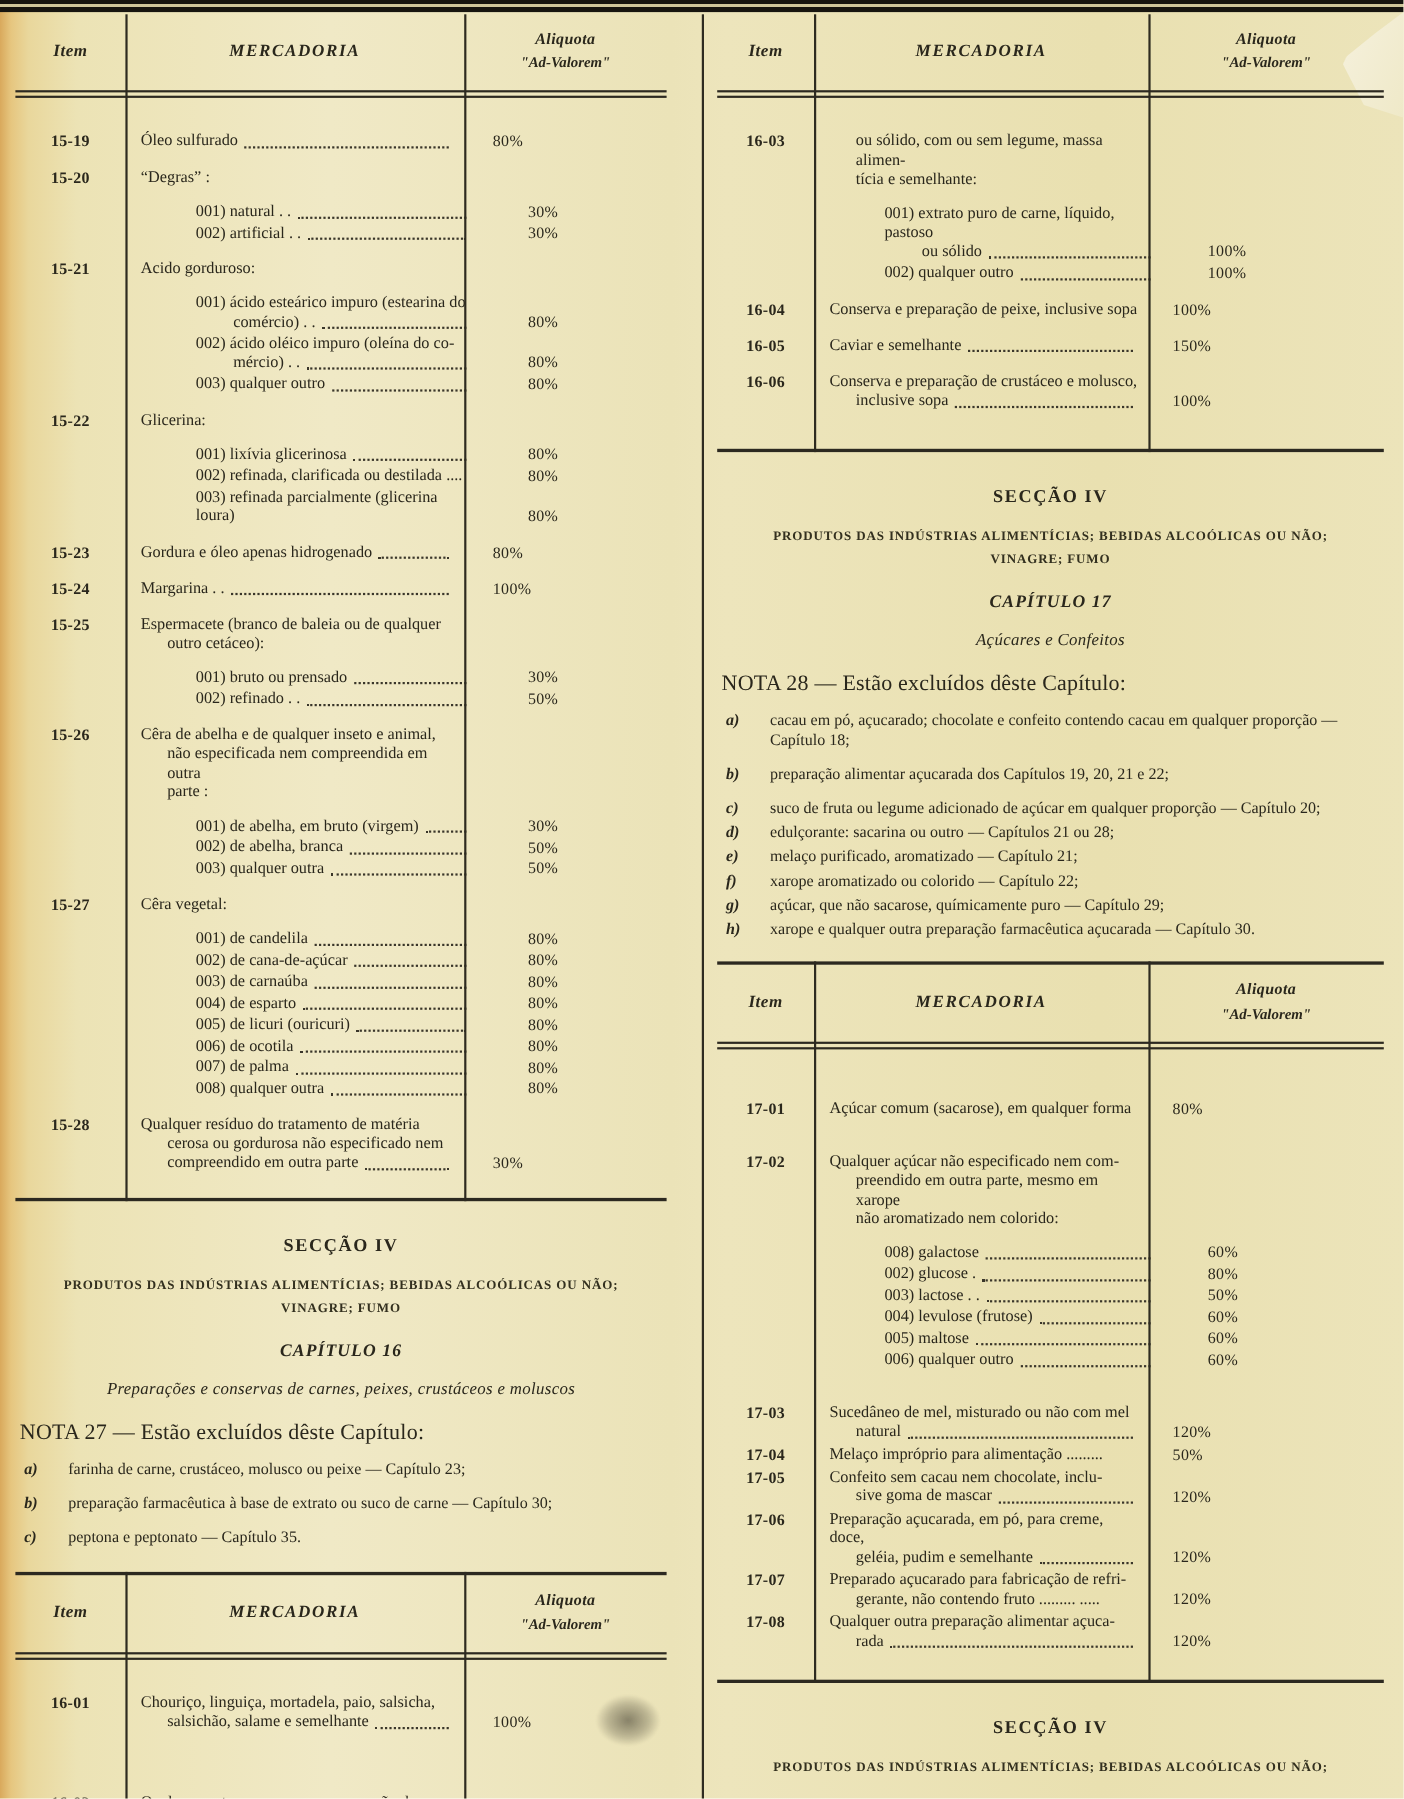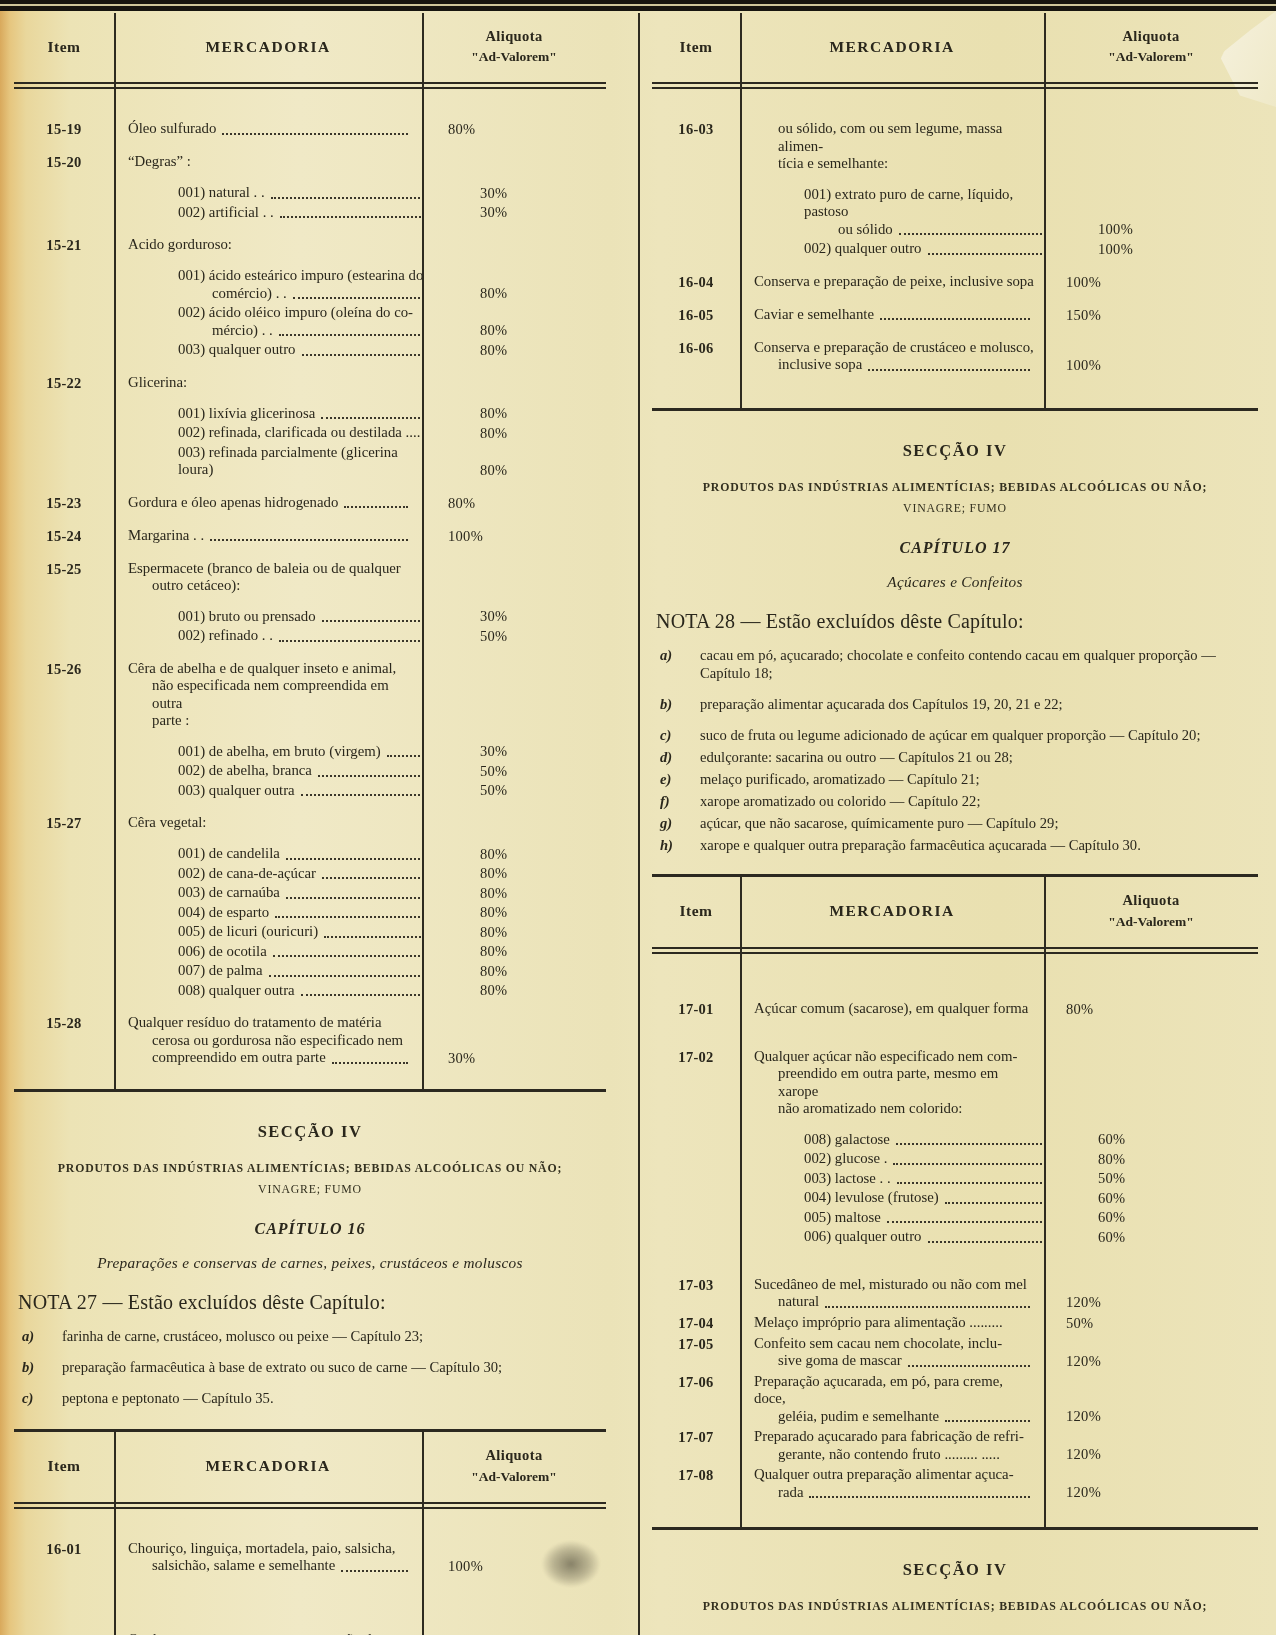--- a/index.html
+++ b/index.html
@@ -21,21 +21,21 @@
   .gutter{width:32px;}
   .col-right{width:620px;border-left:2px solid #2e2b20;padding-left:12px;position:relative;}
 
   
   .tariff-table{position:relative;}
   .vline{position:absolute;top:0;bottom:0;width:2px;background:#2e2b20;}
   .col-left  .vl1{left:100px;} .col-left  .vl2{left:408px;}
   .col-right .vl1{left:88px;}  .col-right .vl2{left:392px;}
   .rule2{height:7px;border-top:2px solid #2c2920;border-bottom:2px solid #2c2920;position:relative;z-index:2;}
   .ruleH{height:3px;background:#2c2920;position:relative;z-index:2;}
-  .t-head{display:grid;align-items:center;padding:12px 0 14px;}
+  .t-head{display:grid;align-items:center;padding:12px 0 14px;font-style:italic;}
   .col-left  .t-head{grid-template-columns:100px 308px 1fr;}
   .col-right .t-head{grid-template-columns:88px 304px 1fr;}
   .h-item{text-align:center;font-size:15.5px;font-weight:bold;letter-spacing:.5px;}
   .h-merc{text-align:center;font-size:15.5px;font-weight:bold;letter-spacing:1.5px;}
   .h-aliq{text-align:center;line-height:1.55;padding:0 6px;}
   .h-aliq .a1{font-size:14.5px;font-weight:bold;letter-spacing:.4px;}
   .h-aliq .a2{font-size:13.5px;font-weight:bold;}
   .t-rows{padding:16px 0 22px;}
   .t-entry{display:grid;}
   .col-left  .t-entry{grid-template-columns:100px 308px 1fr;}
@@ -53,21 +53,21 @@
   .line.with-leader{display:flex;align-items:flex-end;}
   .line .txt{white-space:nowrap;}
   .leader{flex:1;min-width:12px;border-bottom:2px dotted #3a362a;margin:0 4px 3px 6px;}
   .cell-rate{font-weight:normal;font-size:14.5px;align-self:end;padding-left:26px;letter-spacing:.3px;}
   .col-right .cell-rate{padding-left:22px;}
 
   
   .section-block{padding:6px 4px 2px;}
   .sec-title{text-align:center;font-weight:bold;font-size:16.5px;letter-spacing:1.5px;margin-top:24px;}
   .sec-sub{text-align:center;font-size:11.8px;letter-spacing:.8px;margin-top:16px;line-height:1.8;font-weight:bold;color:#33301f;}
-  .sec-sub2{text-align:center;font-size:11.8px;letter-spacing:.8px;line-height:1.8;font-weight:normal;color:#33301f;}
+  .sec-sub2{text-align:center;font-size:11.8px;letter-spacing:.8px;line-height:1.8;font-weight:bold;color:#33301f;}
   .sec-cap{text-align:center;font-style:italic;font-weight:bold;font-size:16px;letter-spacing:1px;margin-top:20px;}
   .sec-captitle{text-align:center;font-style:italic;font-size:15.3px;margin-top:16px;letter-spacing:.3px;}
   .sec-nota{font-size:20px;margin-top:19px;letter-spacing:.2px;}
   .nota-list{margin:0;padding:0;list-style:none;}
   .nota-item{display:flex;font-size:14.6px;line-height:18px;margin-top:13px;}
   .nota-item.tight{margin-top:4px;}
   .nota-item .letter{width:44px;flex:0 0 44px;font-style:italic;font-weight:bold;padding-left:4px;}
   .nota-item .txt2{flex:1;}
   .ink-smudge{position:absolute;width:58px;height:46px;border-radius:50%;
     background:radial-gradient(ellipse at center,rgba(52,48,36,.55) 0%,rgba(52,48,36,.25) 45%,rgba(52,48,36,0) 72%);

